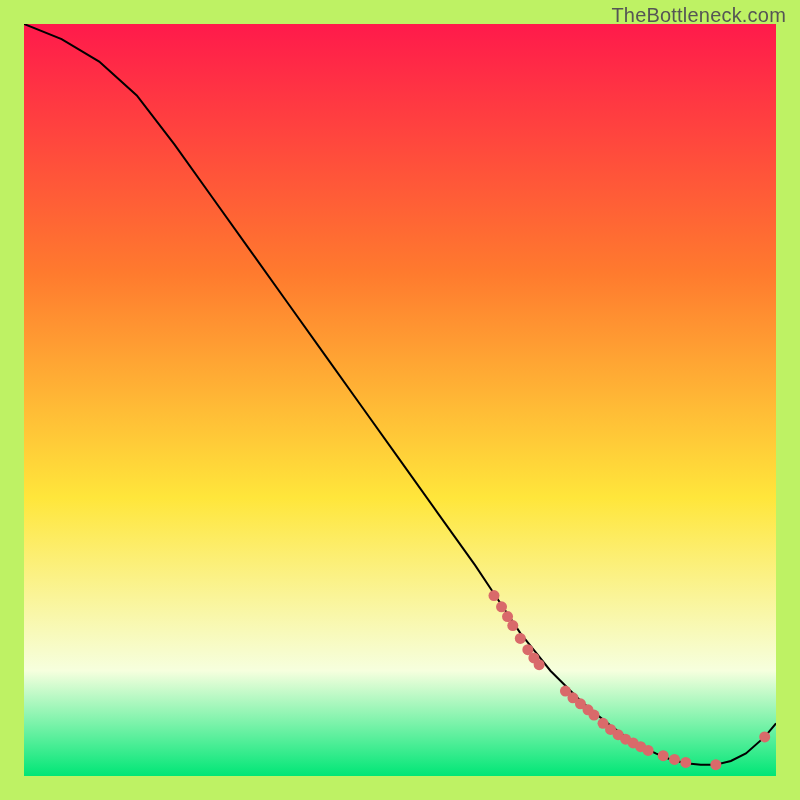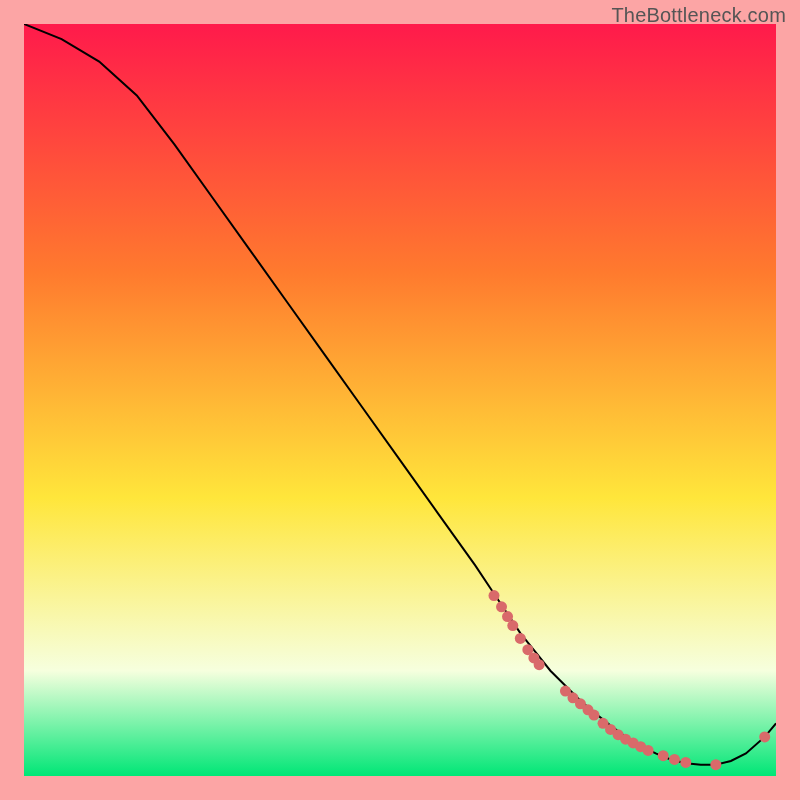--- a/index.html
+++ b/index.html
@@ -1,21 +1,21 @@
 <!DOCTYPE html>
 <html><head>
 <meta charset="utf-8">
 <style>
   * { margin: 0; padding: 0; box-sizing: border-box; }
   html, body { width: 800px; height: 800px; background: #000; overflow: hidden; }
   .stage {
     position: absolute;
     top: 0; left: 0;
     width: 800px; height: 800px;
-    background: #fca5a5;
+    background: #bef264;
   }
   .watermark {
     position: absolute;
     top: 4px;
     right: 14px;
     font-family: Arial, Helvetica, sans-serif;
     font-size: 20px;
     font-weight: 400;
     color: #555;
     letter-spacing: 0.2px;

